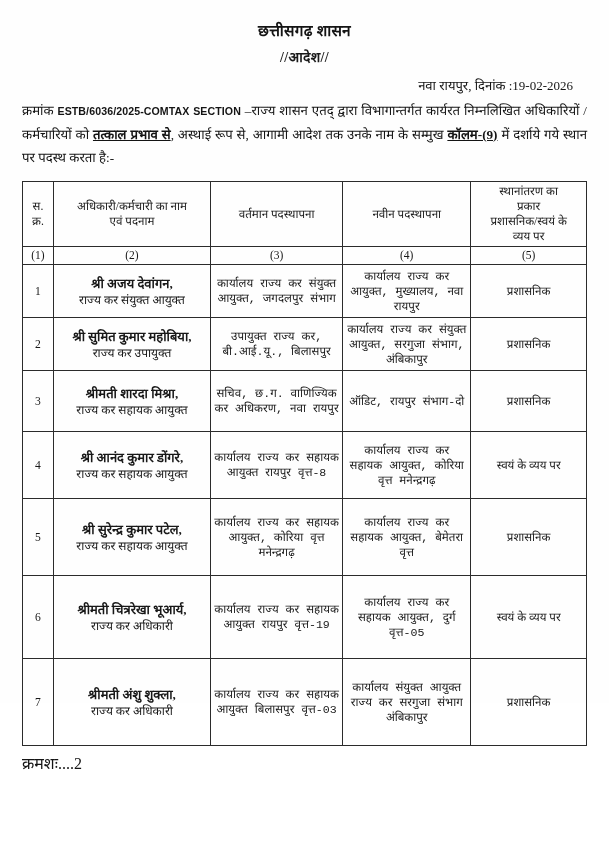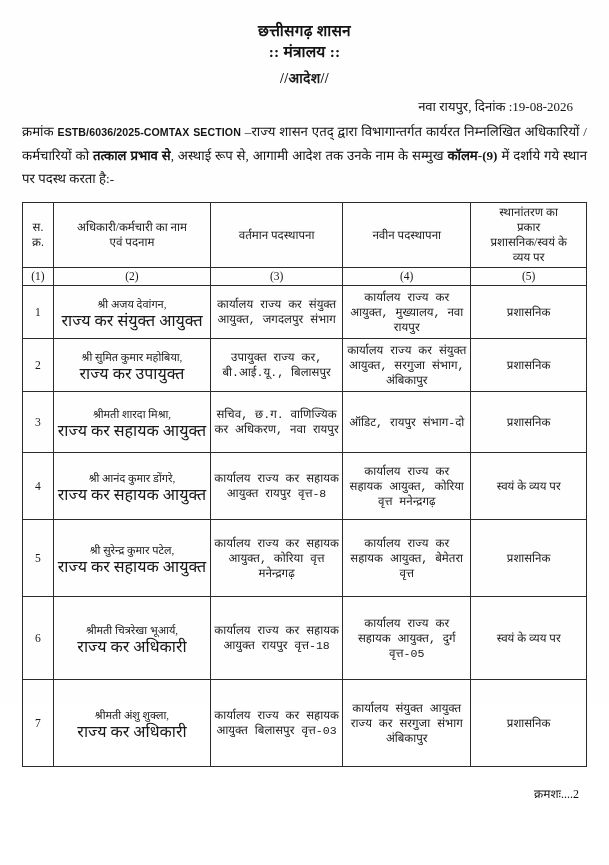--- a/index.html
+++ b/index.html
@@ -61,21 +61,21 @@
     text-align: justify;
     margin-top: 5px;
     color: #141414;
   }
   .body-para .ref-no {
     font-family: "Liberation Sans", "DejaVu Sans", sans-serif;
     font-size: 10.6px;
     font-weight: 600;
     letter-spacing: 0.1px;
   }
-  .body-para b { font-weight: bold; }
+  .body-para b { font-weight: bold; text-decoration: underline; }
 
   
   table.transfer-table {
     width: 100%;
     border-collapse: collapse;
     margin-top: 12px;
     table-layout: fixed;
   }
   table.transfer-table td,
   table.transfer-table th {
@@ -113,27 +113,27 @@
     font-size: 12px;
     padding-left: 4px;
     padding-bottom: 3px;
     font-family: "Liberation Serif", serif;
   }
   td.person {
     text-align: center;
     padding: 4px 4px;
   }
   td.person .pname {
-    font-weight: normal;
-    font-size: 11px;
+    font-weight: bold;
+    font-size: 13px;
     line-height: 17px;
     display: block;
   }
   td.person .pdesig {
-    font-size: 16px;
+    font-size: 12px;
     line-height: 16px;
     display: block;
   }
   td.posting {
     font-size: 11.5px;
     line-height: 15.5px;
     padding: 4px 3px;
     font-family: Liberation Mono, monospace;
   }
   td.ttype {
@@ -146,40 +146,38 @@
   tr.r1 td { height: 48px; }
   tr.r2 td { height: 48px; }
   tr.r3 td { height: 56px; }
   tr.r4 td { height: 62px; }
   tr.r5 td { height: 72px; }
   tr.r6 td { height: 78px; }
   tr.r7 td { height: 82px; }
 
   
   .footer-note {
-    text-align: right;
-    font-size: 12px;
-    margin-top: 18px;
+    font-size: 16px;
+    margin-top: 6px;
     padding-right: 8px;
     color: #141414;
   }
 </style>
 </head>
 <body>
 
 <div class="page">
 
   <div class="letterhead">
     <div>छत्तीसगढ़ शासन</div>
-    <div>:: मंत्रालय ::</div>
   </div>
 
   <div class="order-word">//आदेश//</div>
 
-  <div class="date-line">नवा रायपुर, दिनांक :19-08-2026</div>
+  <div class="date-line">नवा रायपुर, दिनांक :19-02-2026</div>
 
   <div class="body-para">
     <span>क्रमांक</span>
     <span class="ref-no">ESTB/6036/2025-COMTAX SECTION</span>
     <span>–राज्य शासन एतद् द्वारा विभागान्तर्गत कार्यरत निम्नलिखित अधिकारियों /कर्मचारियों को </span><b>तत्काल प्रभाव से</b><span>, अस्थाई रूप से, आगामी आदेश तक उनके नाम के सम्मुख </span><b>कॉलम-(9)</b><span> में दर्शाये गये स्थान पर पदस्थ करता है:-</span>
   </div>
 
   <table class="transfer-table">
     <colgroup>
       <col class="c1">
@@ -271,21 +269,21 @@
         <td class="posting">कार्यालय राज्य कर सहायक आयुक्त, बेमेतरा वृत्त</td>
         <td class="ttype">प्रशासनिक</td>
       </tr>
 
       <tr class="r6">
         <td class="sn">6</td>
         <td class="person">
           <span class="pname">श्रीमती चित्ररेखा भूआर्य,</span>
           <span class="pdesig">राज्य कर अधिकारी</span>
         </td>
-        <td class="posting">कार्यालय राज्य कर सहायक आयुक्त रायपुर वृत्त-18</td>
+        <td class="posting">कार्यालय राज्य कर सहायक आयुक्त रायपुर वृत्त-19</td>
         <td class="posting">कार्यालय राज्य कर सहायक आयुक्त, दुर्ग वृत्त-05</td>
         <td class="ttype">स्वयं के व्यय पर</td>
       </tr>
 
       <tr class="r7">
         <td class="sn">7</td>
         <td class="person">
           <span class="pname">श्रीमती अंशु शुक्ला,</span>
           <span class="pdesig">राज्य कर अधिकारी</span>
         </td>

